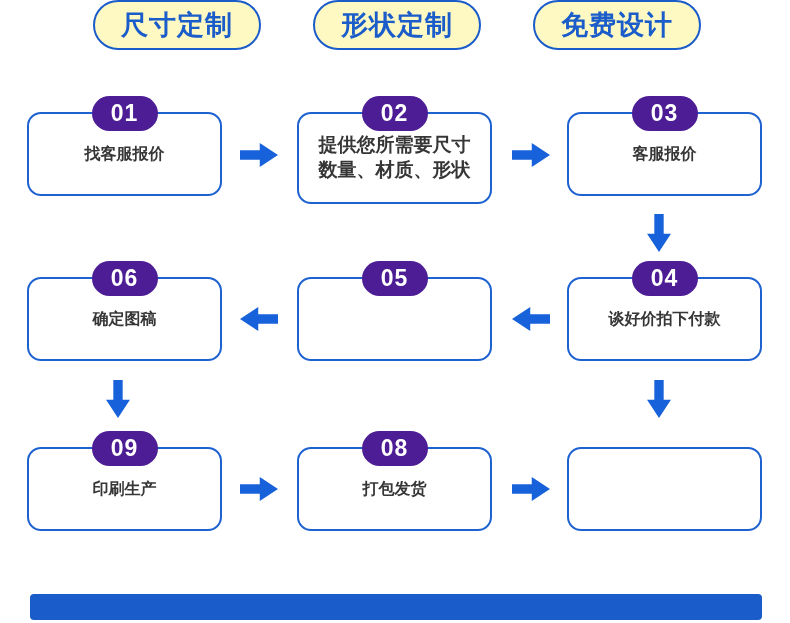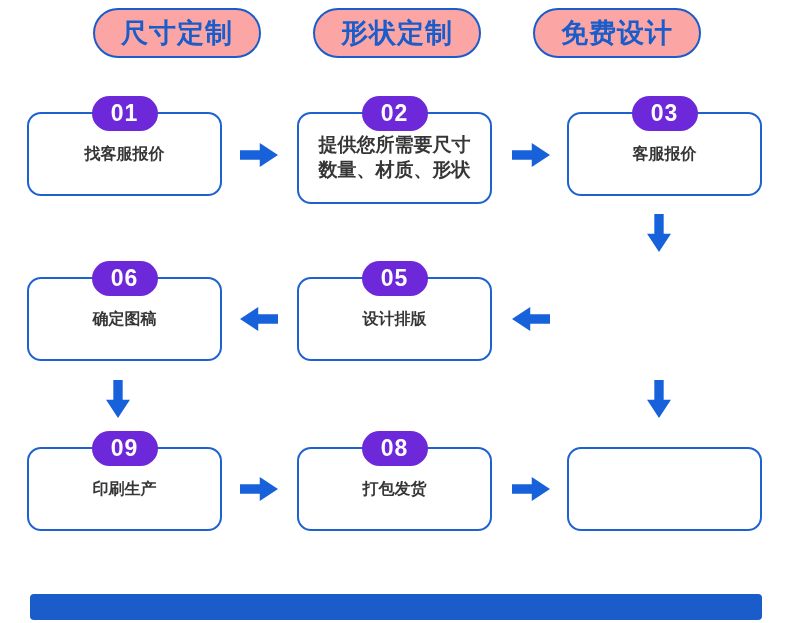--- a/index.html
+++ b/index.html
@@ -1,42 +1,42 @@
 <!DOCTYPE html>
 <html><head>
 <meta charset="utf-8">
 <style>
   html,body{margin:0;padding:0;background:#ffffff;}
   body{font-family:"Liberation Sans","DejaVu Sans",sans-serif;}
   .canvas{position:relative;width:790px;height:623px;background:#ffffff;overflow:hidden;}
 
   
   .tag-pill{
-    position:absolute;top:8px;width:164px;height:46px;
-    border:2px solid #1a5cc9;border-radius:26px;background:#fca5a5;
+    position:absolute;top:0;width:164px;height:46px;
+    border:2px solid #1a5cc9;border-radius:26px;background:#fef9c3;
     display:flex;align-items:center;justify-content:center;
     color:#1a5cc9;font-size:27px;font-weight:bold;letter-spacing:1px;
   }
   .tag-1{left:93px}.tag-2{left:313px}.tag-3{left:533px}
 
   
   .step-box{
     position:absolute;width:195px;height:84px;
     border:2px solid #1e62d0;border-radius:14px;background:#ffffff;
     display:flex;flex-direction:column;align-items:center;justify-content:center;
     box-sizing:border-box;
   }
   .step-box .line1,.step-box .line2{
     color:#363636;font-size:16px;font-weight:bold;line-height:1.3;white-space:nowrap;
   }
   .step-box.small-text .line1,.step-box.small-text .line2{font-size:19px;font-family:Liberation Serif, serif;}
   .line2:empty{display:none;}
   .num-badge{
     position:absolute;top:-18px;left:50%;transform:translateX(-50%);
-    min-width:66px;height:35px;border-radius:18px;background:#6d28d9;
+    min-width:66px;height:35px;border-radius:18px;background:#4c1d95;
     color:#ffffff;font-size:23px;font-weight:bold;
     display:flex;align-items:center;justify-content:center;letter-spacing:1px;
   }
 
   
   .col-a{left:27px}.col-b{left:297px}.col-c{left:567px}
   .row-1{top:112px}.row-2{top:277px}.row-3{top:447px}
   .step-02{height:92px}
 
   
@@ -104,26 +104,30 @@
   <div class="step-box col-a row-2">
     <div class="num-badge">06</div>
     <div class="line1">确定图稿</div>
 
   </div>
 
   <div class="block-arrow arrow-h arrow-left al2a"></div>
 
   <div class="step-box col-b row-2">
     <div class="num-badge">05</div>
-    <div class="line1">设计排版</div>
 
   </div>
 
   <div class="block-arrow arrow-h arrow-left al2b"></div>
 
+  <div class="step-box col-c row-2">
+    <div class="num-badge">04</div>
+    <div class="line1">谈好价拍下付款</div>
+
+  </div>
 
   <div class="block-arrow arrow-v ad-06"></div>
   <div class="block-arrow arrow-v ad-04"></div>
 
   <div class="step-box col-a row-3">
     <div class="num-badge">09</div>
     <div class="line1">印刷生产</div>
 
   </div>
 

